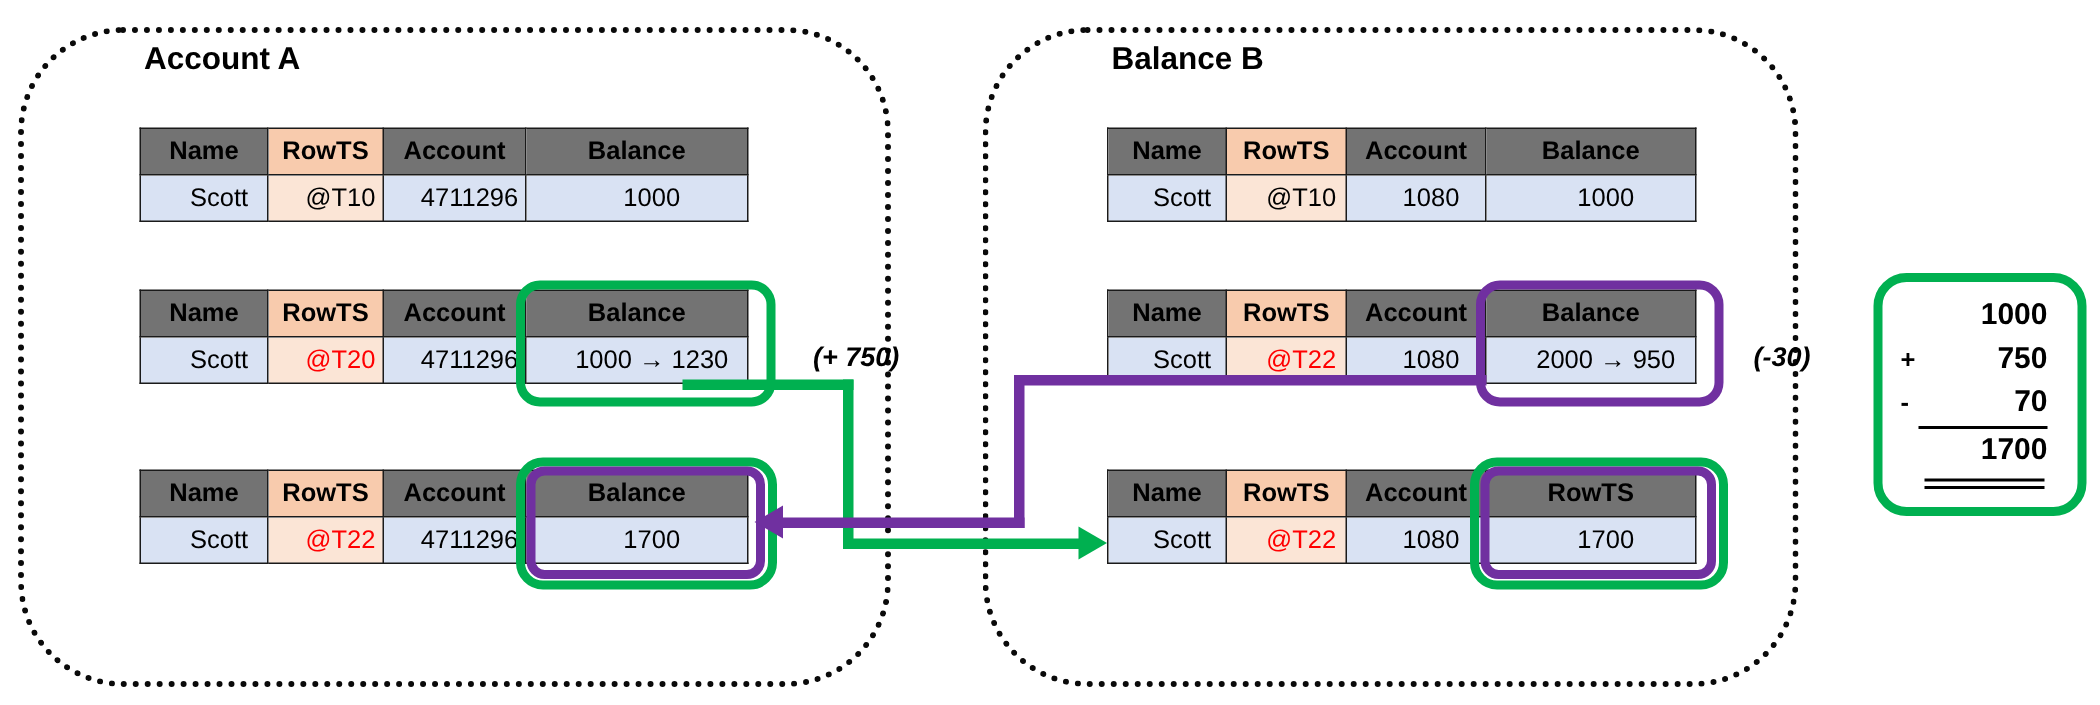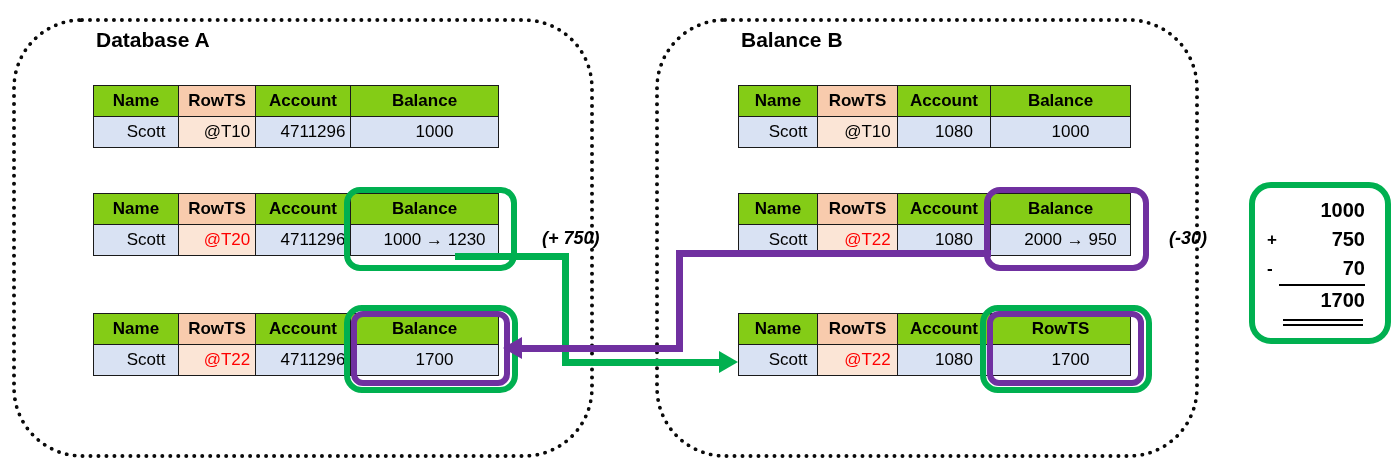--- a/index.html
+++ b/index.html
@@ -10,21 +10,21 @@
   .db-box{position:absolute;border:4px dotted #0a0a0a;border-radius:70px;background:transparent;}
   .db-a{left:12px;top:18px;width:574px;height:432px;}
   .db-b{left:655px;top:18px;width:536px;height:432px;}
   .db-title{position:absolute;font-size:21px;font-weight:bold;white-space:nowrap;}
 
   
   table.dtable{position:absolute;border-collapse:collapse;table-layout:fixed;}
   table.dtable th, table.dtable td{
     border:1.5px solid #1a1a1a;height:30px;padding:0;text-align:center;
     font-size:17px;line-height:30px;overflow:hidden;white-space:nowrap;}
-  table.dtable th{font-weight:bold;background:#84cc16;}
+  table.dtable th{font-weight:bold;background:#737373;}
   table.dtable th.orange{background:#F8CBAD;}
   table.dtable td{background:#D9E2F3;font-weight:normal;padding-left:20px;}
   table.dtable td.orange{background:#FBE5D6;}
   td.red{color:#FF0000;font-weight:bold;}
 
   
   .hl{position:absolute;background:transparent;pointer-events:none;}
   .hl.green{border:6px solid #00B050;}
   .hl.purple{border:6px solid #7030A0;}
 
@@ -50,21 +50,21 @@
   .calc-rule{margin:1px 0 0 auto;width:86px;border-top:2px solid #000;height:0;}
   .calc-drule{margin:4px 2px 0 auto;width:80px;height:7px;box-sizing:border-box;
               border-top:2px solid #000;border-bottom:2px solid #000;}
 </style>
 </head>
 <body>
 
 <div class="canvas">
 
   <div class="db-box db-a"></div>
-  <div class="db-title" style="left:96px;top:28px;">Database A</div>
+  <div class="db-title" style="left:96px;top:28px;">Account A</div>
 
   <div class="db-box db-b"></div>
   <div class="db-title" style="left:741px;top:28px;">Balance B</div>
 
   <table class="dtable" style="left:93px;top:85px;">
     <colgroup>
         <col style="width:85px">
         <col style="width:77px">
         <col style="width:95px">
         <col style="width:148px">

